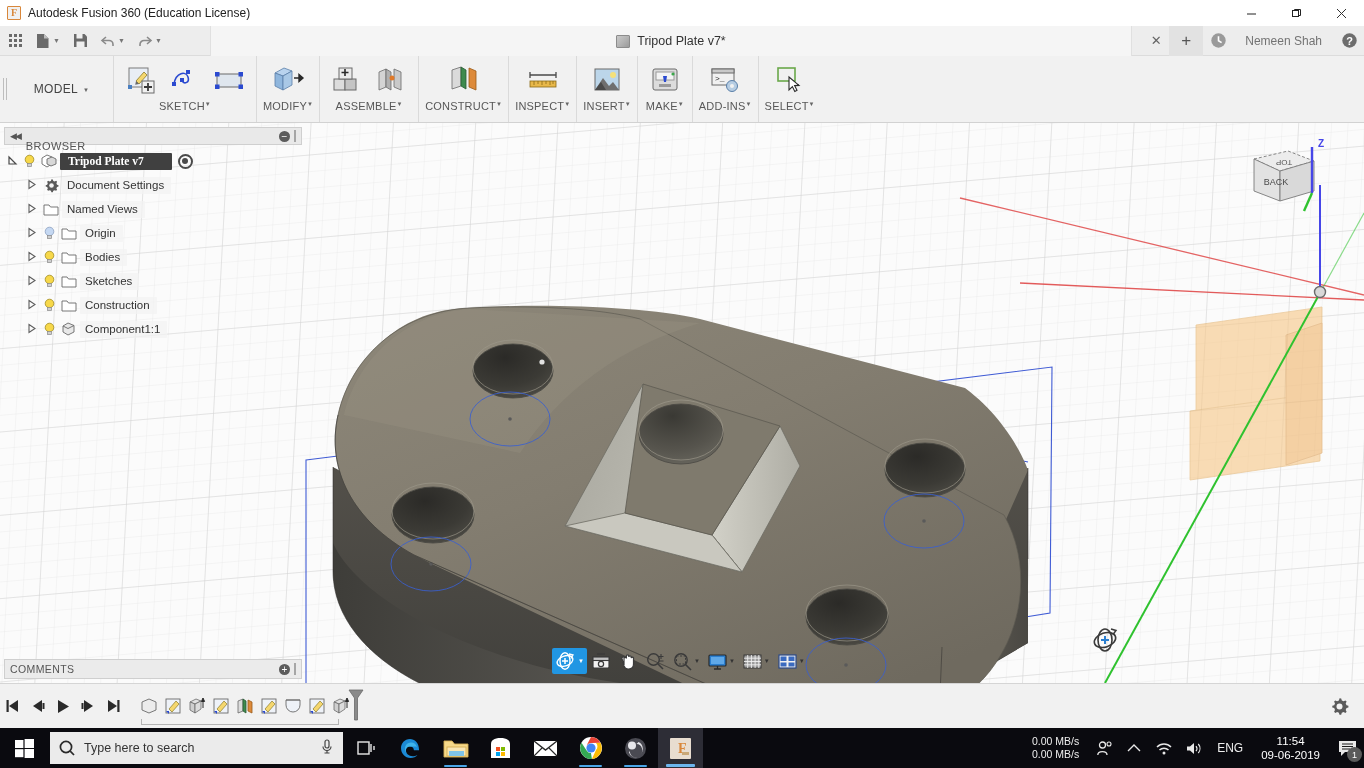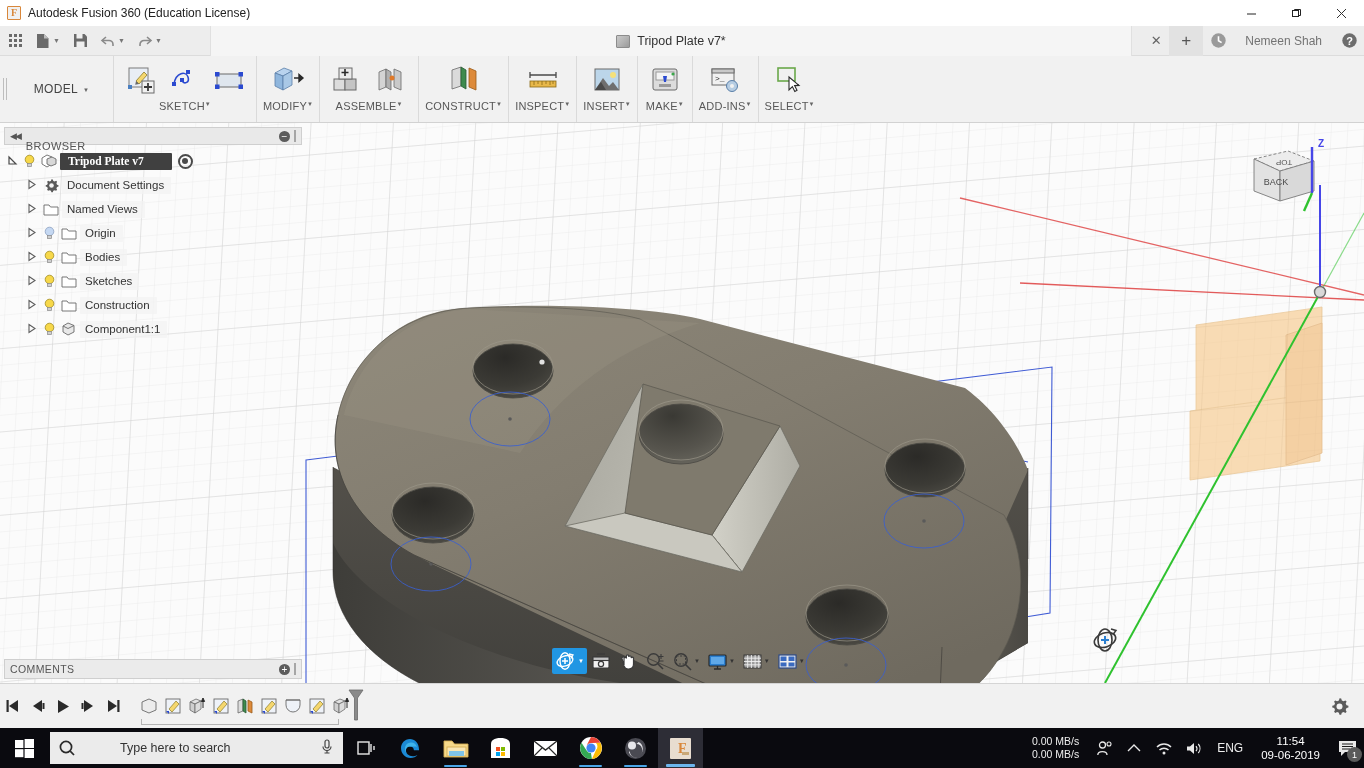--- a/index.html
+++ b/index.html
@@ -199,21 +199,21 @@
     position:absolute; left:0; top:728px; width:1364px; height:40px;
     background:#0a0a0f; display:flex; align-items:center;
   }
   #start-btn {
     width:48px; height:40px; display:flex; align-items:center; justify-content:center;
   }
   #search-box {
     width:293px; height:32px; background:#ebebeb; display:flex; align-items:center;
     gap:9px; padding:0 9px; margin-left:2px;
   }
-  #search-text { color:#333; font-size:12.5px;margin-left:36px; }
+  #search-text { color:#333; font-size:12.5px; }
   #search-mic { margin-left:auto; }
   .tb-icon {
     width:45px; height:40px; display:flex; align-items:center; justify-content:center;
     position:relative;
   }
   .tb-icon.running::after {
     content:""; position:absolute; bottom:1px; left:11px; width:23px; height:2px;
     background:#4aa6e8; border-radius:1px;
   }
   .tb-icon.active { background:#2d2d36; }

